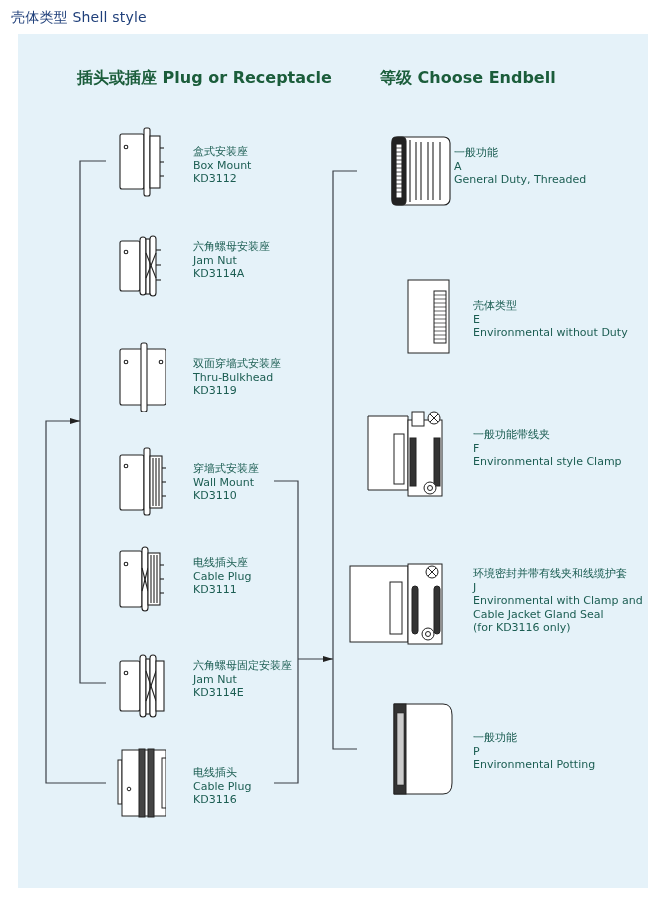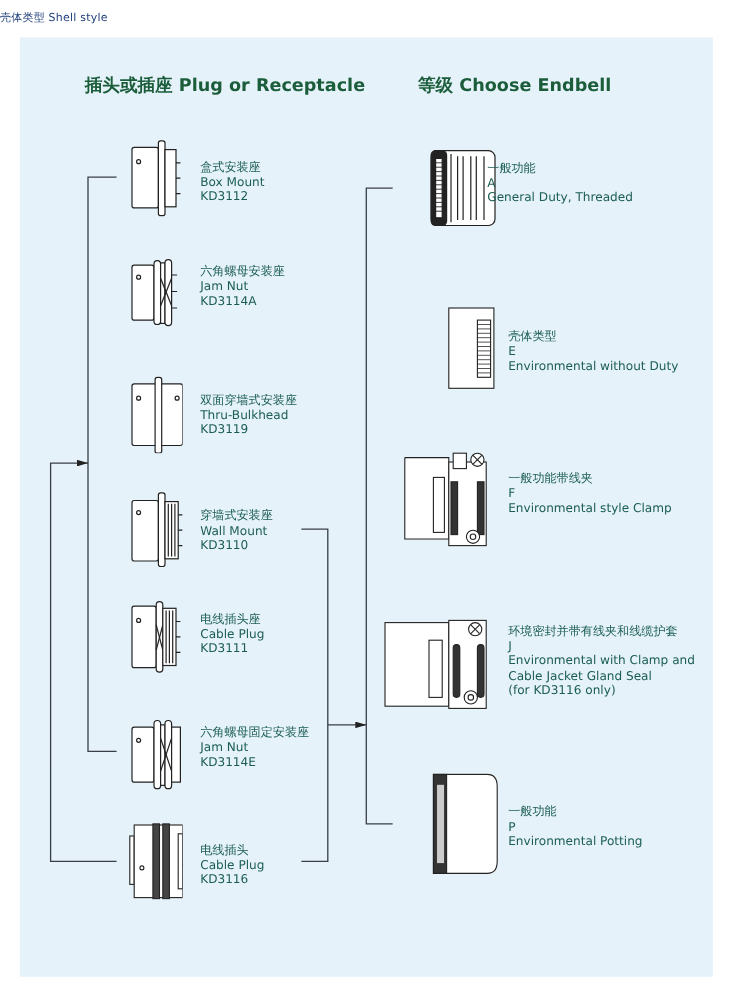--- a/index.html
+++ b/index.html
@@ -1,21 +1,21 @@
 <!DOCTYPE html>
 <html><head>
 <meta charset="utf-8">
 <style>
   html, body { margin:0; padding:0; background:#ffffff; }
   body { width:668px; height:903px; position:relative; overflow:hidden;
          font-family:"DejaVu Sans","Liberation Sans",sans-serif; }
-  .page-title { position:absolute; left:0; top:9px; font-size:10px; color:#1f3f7a; letter-spacing:0.2px; }
+  .page-title { position:absolute; left:11px; top:9px; font-size:14px; color:#1f3f7a; letter-spacing:0.2px; }
   .panel { position:absolute; left:18px; top:34px; width:630px; height:854px; background:#e5f2f9; }
   .col-head { position:absolute; font-size:16px; font-weight:bold; color:#1b5d3b; white-space:nowrap; }
-  .label { position:absolute; font-size:11px; line-height:13.5px; color:#1b5d52; white-space:nowrap; }
+  .label { position:absolute; font-size:11px; line-height:13.5px; color:#1b5d52; white-space:nowrap;margin-left:11px; }
   .label span { display:block; }
   svg.lines { position:absolute; left:0; top:0; width:668px; height:903px; pointer-events:none; }
   .icon { position:absolute; }
 </style>
 </head>
 <body>
 
 <div class="page-title">壳体类型  Shell style</div>
 
 <div class="panel"></div>

